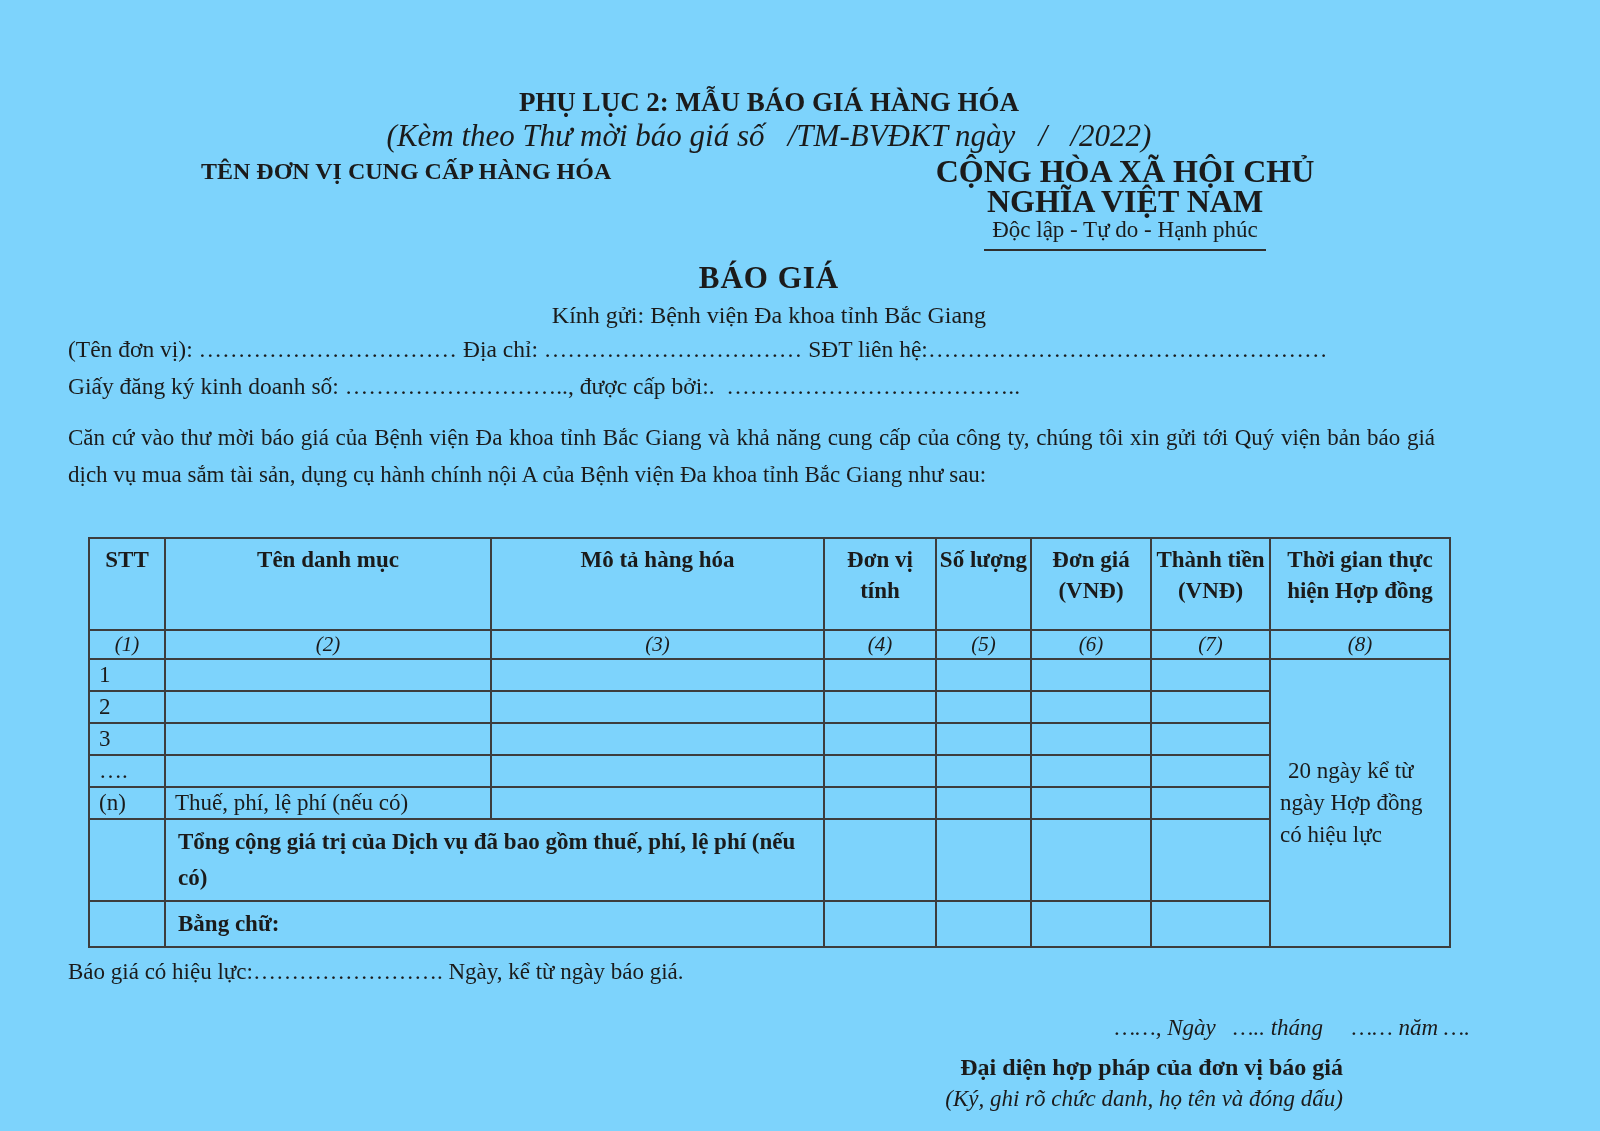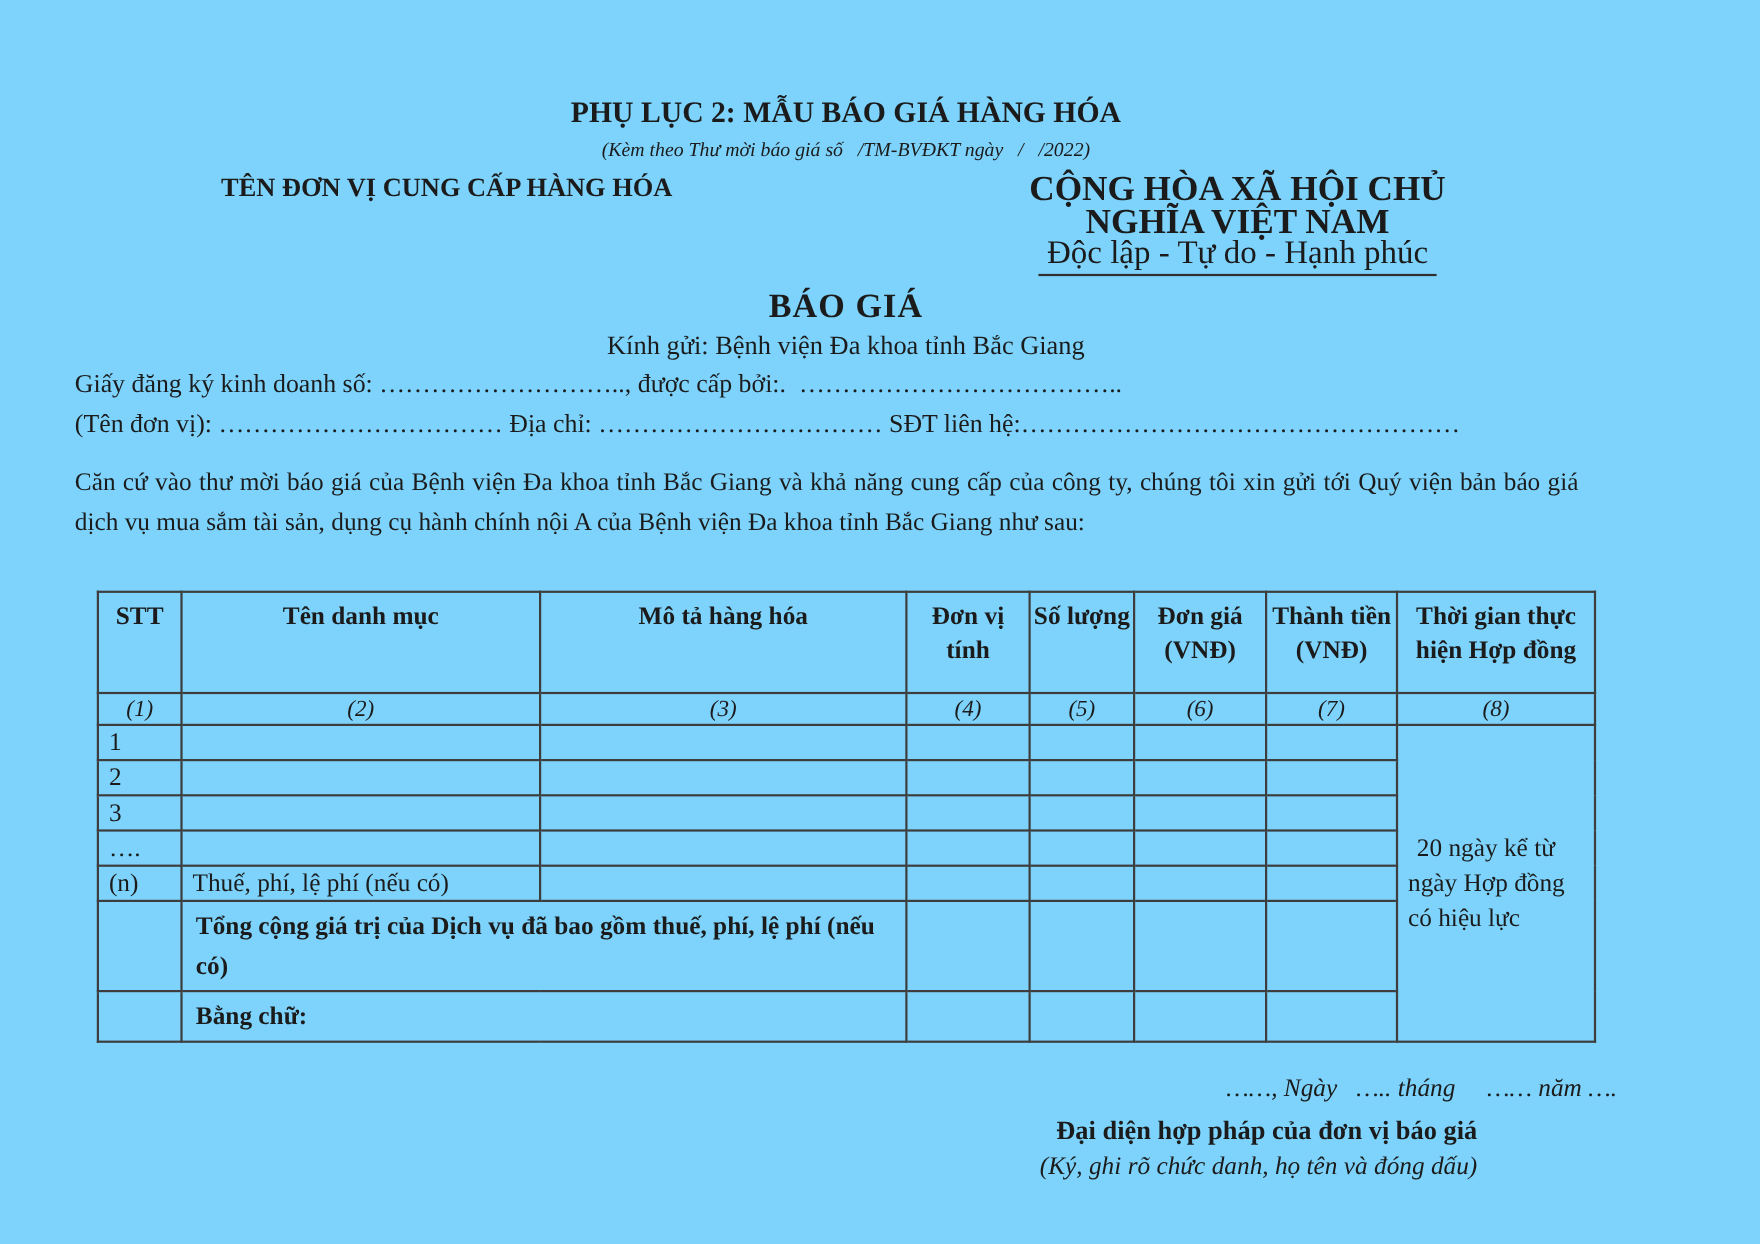--- a/index.html
+++ b/index.html
@@ -7,27 +7,27 @@
   .page {
     width: 1600px; height: 1131px; position: relative; overflow: hidden;
     background: #7dd3fc; color: #1b1b1b;
     font-family: "Liberation Serif", "DejaVu Serif", serif;
     font-size: 23px; line-height: 1.3;
     padding: 86px 130px 0 68px;
   }
   .center { text-align: center; }
 
   .appendix-title { font-size: 27px; font-weight: bold; line-height: 32px; }
-  .attachment-subtitle { font-style: italic; font-size: 18px; line-height: 30px; margin-top: 3px; white-space: pre; }
+  .attachment-subtitle { font-style: italic; font-size: 31px; line-height: 30px; margin-top: 3px; white-space: pre; }
 
   .header-row { display: flex; margin-top: 5px; align-items: flex-start; }
   .supplier-heading { font-weight: bold; font-size: 24px; margin-left: 133px; line-height: 30px; }
   .national-block { width: 490px; margin-left: auto; margin-right: 100px; text-align: center; }
   .national-heading { font-weight: bold; font-size: 32px; line-height: 30px; }
-  .national-motto { font-size: 30px; line-height: 28px; }
+  .national-motto { font-size: 23px; line-height: 28px; }
   .national-motto span { display: inline-block; border-bottom: 2px solid #2f2f2f; padding: 0 8px 5px 8px; }
 
   .doc-title { font-size: 31px; font-weight: bold; letter-spacing: 1px; margin-top: 8px; line-height: 38px; }
   .recipient-line { font-size: 24px; line-height: 32px; margin-top: 2px; }
 
   .form-line { font-size: 23.5px; line-height: 37px; white-space: pre; overflow: hidden; }
   .intro-paragraph { margin: 14px 0 0 0; text-align: justify; line-height: 37px; padding-right: 35px; }
 
   table.quote { border-collapse: collapse; margin-left: 20px; margin-top: 44px; table-layout: fixed; }
   table.quote td, table.quote th { border: 2px solid #3d3d3d; padding: 0; font-size: 23px; }
@@ -58,22 +58,22 @@
     <div class="supplier-heading">TÊN ĐƠN VỊ CUNG CẤP HÀNG HÓA</div>
     <div class="national-block">
       <div class="national-heading">CỘNG HÒA XÃ HỘI CHỦ NGHĨA VIỆT NAM</div>
       <div class="national-motto"><span>Độc lập - Tự do - Hạnh phúc</span></div>
     </div>
   </div>
 
   <div class="doc-title center">BÁO GIÁ</div>
   <div class="recipient-line center">Kính gửi: Bệnh viện Đa khoa tỉnh Bắc Giang</div>
 
+  <div class="form-line">(Tên đơn vị): …………………………… Địa chỉ: …………………………… SĐT liên hệ:……………………………………………</div>
   <div class="form-line">Giấy đăng ký kinh doanh số: ……………………….., được cấp bởi:.  ………………………………..</div>
-  <div class="form-line">(Tên đơn vị): …………………………… Địa chỉ: …………………………… SĐT liên hệ:……………………………………………</div>
 
   <p class="intro-paragraph">Căn cứ vào thư mời báo giá của Bệnh viện Đa khoa tỉnh Bắc Giang và khả năng  cung cấp của công ty, chúng tôi xin gửi tới Quý viện bản báo giá dịch vụ  mua sắm tài sản, dụng cụ hành chính nội A của Bệnh viện Đa khoa tỉnh Bắc Giang như sau:</p>
 
   <table class="quote">
     <colgroup>
       <col style="width:76px">
         <col style="width:326px">
         <col style="width:333px">
         <col style="width:112px">
       <col style="width:95px">
@@ -160,20 +160,21 @@
       <td></td>
       <td class="lbl" colspan="2">Bằng chữ:</td>
       <td></td>
       <td></td>
       <td></td>
       <td></td>
     </tr>
   </tbody>
     </table>
 
+  <div class="validity-line">Báo giá có hiệu lực:……………………. Ngày, kể từ ngày báo giá.</div>
 
   <div class="signature">
     <div class="signature-date-line">……, Ngày   ….. tháng     …… năm ….</div>
     <div class="signer-block">
       <div class="signer-title">Đại diện hợp pháp của đơn vị báo giá</div>
       <div class="signer-note">(Ký, ghi rõ chức danh, họ tên và đóng dấu)</div>
     </div>
   </div>
 
 </div>

